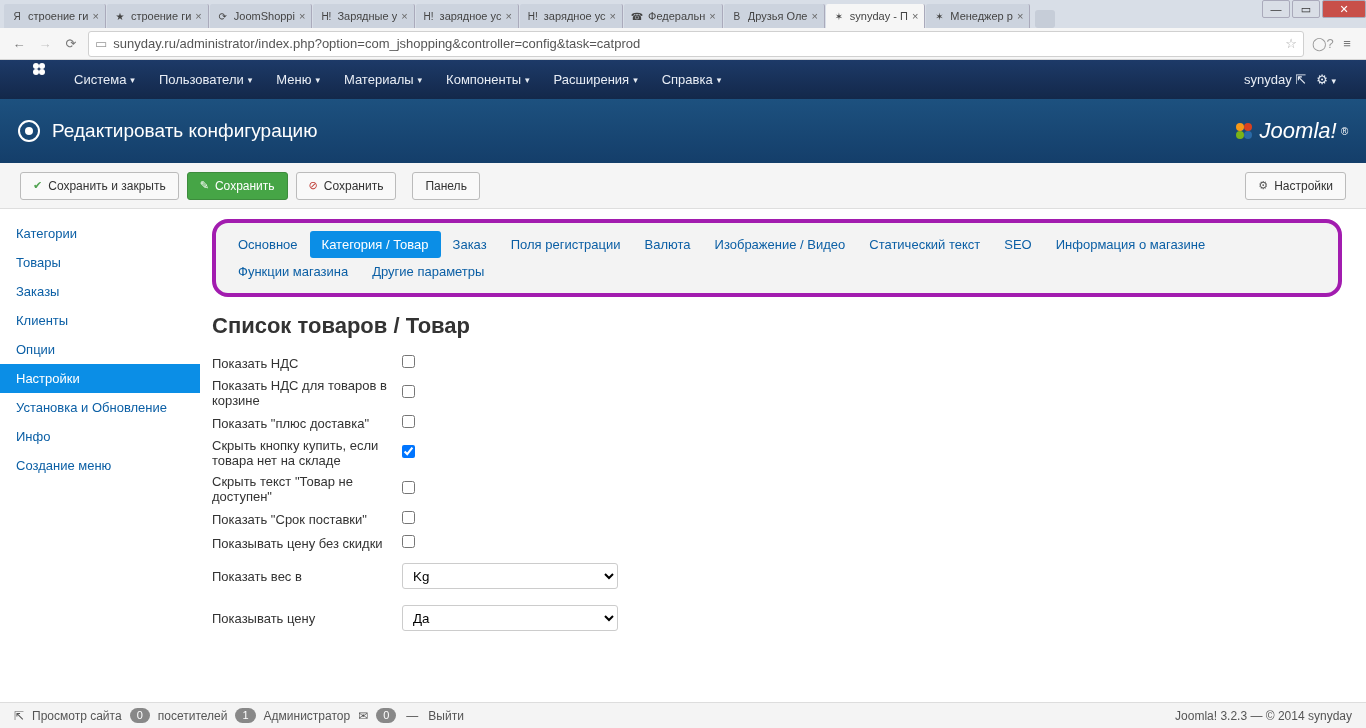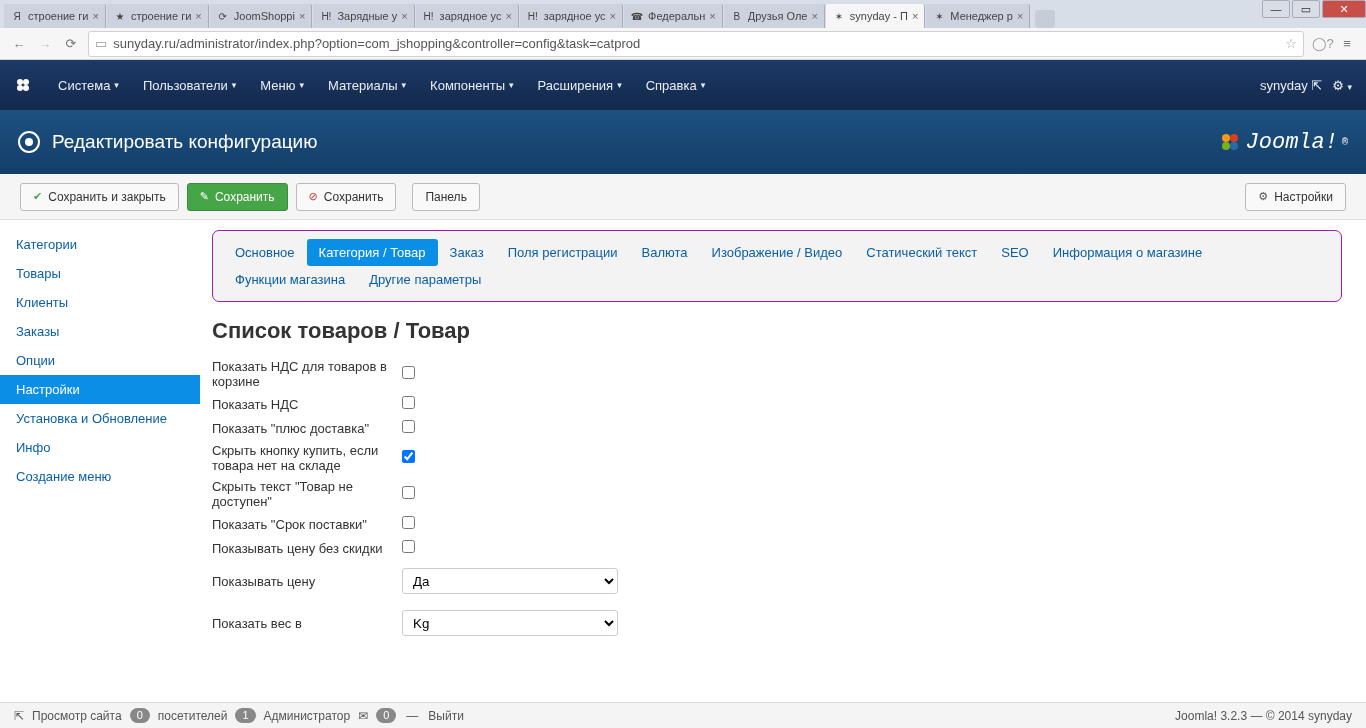--- a/index.html
+++ b/index.html
@@ -17,53 +17,53 @@
   .win-controls { margin-left: auto; display: flex; height: 20px; align-self: flex-start; }
   .win-controls span { width: 28px; height: 18px; margin-left: 2px; display: inline-flex; align-items: center; justify-content: center; font-size: 11px; background: #d9dee6; border: 1px solid #aab; border-radius: 2px; }
   .win-controls .close-win { background: #c84f49; color: #fff; width: 44px; }
 
   .chrome-addr { height: 32px; background: #f6f6f6; border-bottom: 1px solid #d5d5d5; display: flex; align-items: center; gap: 8px; padding: 0 10px; }
   .chrome-addr .nav-ico { width: 18px; color: #777; cursor: pointer; text-align: center; }
   .url-box { flex: 1; height: 26px; border: 1px solid #d0d0d0; border-radius: 3px; display: flex; align-items: center; padding: 0 6px; font-size: 13px; color: #555; background: #fff; }
   .url-box .star { margin-left: auto; color: #aaa; }
 
   
-  .jmenu { height: 50px; background: #1a3867; background: linear-gradient(#1d3a68, #13284a); display: flex; align-items: center; color: #e8edf5; padding: 0 14px; font-size: 13px; }
+  .jmenu { height: 39px; background: #1a3867; background: linear-gradient(#1d3a68, #13284a); display: flex; color: #e8edf5; padding: 0 30px; font-size: 13px; }
   .jmenu .jlogo { width: 18px; height: 18px; margin-right: 14px; display:inline-flex; align-items:center; justify-content:center; }
   .jmenu .mitem { display: flex; align-items: center; padding: 0 12px; height: 100%; cursor: pointer; gap: 4px; }
   .jmenu .caret { font-size: 9px; }
   .jmenu .spacer { flex: 1; }
   .jmenu .right { display: flex; align-items: center; gap: 10px; }
 
   
   .pagehdr { height: 64px; background: #184a7d; background: linear-gradient(#1d517f, #143e6a); display: flex; align-items: center; padding: 0 18px; color: #fff; }
   .pagehdr .icon { width: 22px; height: 22px; border: 2px solid #fff; border-radius: 50%; display: inline-flex; align-items: center; justify-content: center; margin-right: 12px; }
   .pagehdr .icon:after { content:''; width:8px; height:8px; background:#fff; border-radius:50%; }
   .pagehdr h1 { font-size: 19px; font-weight: normal; }
-  .pagehdr .joomla-brand { margin-left: auto; font-size: 22px; font-style: italic; font-family: Liberation Mono, monospace; display:flex; align-items:center; gap:4px;}
+  .pagehdr .joomla-brand { margin-left: auto; font-size: 22px; font-style: italic; font-family: Liberation Sans, sans-serif; display:flex; align-items:center; gap:4px;}
 
   
   .toolbar { height: 46px; border-bottom: 1px solid #dedede; background: #f5f5f5; display: flex; align-items: center; padding: 0 20px; gap: 8px; }
   .btn { display: inline-flex; align-items: center; gap: 6px; height: 28px; padding: 0 12px; font-size: 12px; border: 1px solid #bbb; background: #f9f9f9; border-radius: 3px; cursor: pointer; color: #333; }
   .btn.green { background: #46a546; border-color: #3d8b3d; color: #fff; }
   .btn .ico { font-size: 11px; }
   .btn .ico.ok { color: #51a351; }
   .btn .ico.cancel { color: #bd362f; }
   .btn .ico.gear { color: #555; }
   .btn.green .ico { color: #fff; }
   .toolbar .spacer { flex: 1; }
 
   
   .body-area { display: flex; height: calc(728px - 28px - 32px - 34px - 52px - 46px - 26px); background: #fff; }
   .sidebar { width: 200px; padding: 10px 0; }
   .sidebar .sitem { padding: 7px 16px; font-size: 13px; color: #0b5fa5; cursor: pointer; }
   .sidebar .sitem.active { background: #0b8ee6; color: #fff; }
   .main { flex: 1; padding: 10px 24px 10px 12px; overflow: auto; }
 
-  .navpills { background: #f3f3f3; border: 1px solid #a21caf; border-radius: 7px; padding: 8px 10px; display: flex; flex-wrap: wrap; gap: 4px 0; margin-bottom: 16px; }
+  .navpills { background: #f3f3f3; border: 4px solid #a21caf; border-radius: 16px; padding: 8px 10px; display: flex; flex-wrap: wrap; gap: 4px 0; margin-bottom: 16px; }
   .pill { padding: 6px 12px; color: #0b5fa5; font-size: 13px; cursor: pointer; border-radius: 3px; }
   .pill.active { background: #0b8ee6; color: #fff; }
 
   h2.section { font-size: 22px; font-weight: bold; color: #333; margin: 14px 0 12px; }
 
   .form-row { display: flex; align-items: center; min-height: 24px; padding: 3px 0; }
   .form-row .flabel { width: 190px; font-size: 13px; color: #333; padding-right: 6px; }
   .form-row .fctrl { }
   .form-row input[type=checkbox] { width: 13px; height: 13px; }
   .form-row select { width: 216px; height: 26px; border: 1px solid #ccc; border-radius: 3px; padding: 0 6px; background: #fff; }
@@ -234,22 +234,22 @@
         <span class="ico gear">⚙</span>
         <span>Настройки</span>
       </button>
   </div>
 
   <div class="body-area">
     <div class="sidebar">
       <div id="sidebar-items">
           <div class="sitem">Категории</div>
           <div class="sitem">Товары</div>
+          <div class="sitem">Заказы</div>
           <div class="sitem">Клиенты</div>
-          <div class="sitem">Заказы</div>
           <div class="sitem">Опции</div>
           <div class="sitem active">Настройки</div>
           <div class="sitem">Установка и Обновление</div>
           <div class="sitem">Инфо</div>
           <div class="sitem">Создание меню</div>
         </div>
     </div>
     <div class="main">
       <div class="navpills">
         <div id="pill-items" style="display:flex; flex-wrap:wrap;">
@@ -264,25 +264,25 @@
             <div class="pill">Информация о магазине</div>
             <div class="pill">Функции магазина</div>
             <div class="pill">Другие параметры</div>
           </div>
       </div>
 
       <h2 class="section">Список товаров / Товар</h2>
 
       <div id="form-rows">
           <div class="form-row">
+            <div class="flabel">Показать НДС</div>
+            <div class="fctrl"><input type="checkbox" style=""></div>
+          </div>
+          <div class="form-row">
             <div class="flabel">Показать НДС для товаров в корзине</div>
-            <div class="fctrl"><input type="checkbox" style=""></div>
-          </div>
-          <div class="form-row">
-            <div class="flabel">Показать НДС</div>
             <div class="fctrl"><input type="checkbox" style=""></div>
           </div>
           <div class="form-row">
             <div class="flabel">Показать "плюс доставка"</div>
             <div class="fctrl"><input type="checkbox" style=""></div>
           </div>
           <div class="form-row">
             <div class="flabel">Скрыть кнопку купить, если товара нет на складе</div>
             <div class="fctrl"><input type="checkbox" checked="" style=""></div>
           </div>
@@ -294,27 +294,27 @@
             <div class="flabel">Показать "Срок поставки"</div>
             <div class="fctrl"><input type="checkbox" style=""></div>
           </div>
           <div class="form-row">
             <div class="flabel">Показывать цену без скидки</div>
             <div class="fctrl"><input type="checkbox" style=""></div>
           </div>
         </div>
 
       <div id="select-rows">
+          <div class="form-row" style="padding: 8px 0px;">
+            <div class="flabel">Показать вес в</div>
+            <div class="fctrl"><select><option>Kg</option></select></div>
+          </div>
           <div class="form-row" style="padding: 8px 0px;">
             <div class="flabel">Показывать цену</div>
             <div class="fctrl"><select><option>Да</option></select></div>
-          </div>
-          <div class="form-row" style="padding: 8px 0px;">
-            <div class="flabel">Показать вес в</div>
-            <div class="fctrl"><select><option>Kg</option></select></div>
           </div>
         </div>
 
     </div>
   </div>
 
   <div class="statusbar">
     <span>⇱</span>
     <span>Просмотр сайта</span>
     <span class="badge">0</span>

